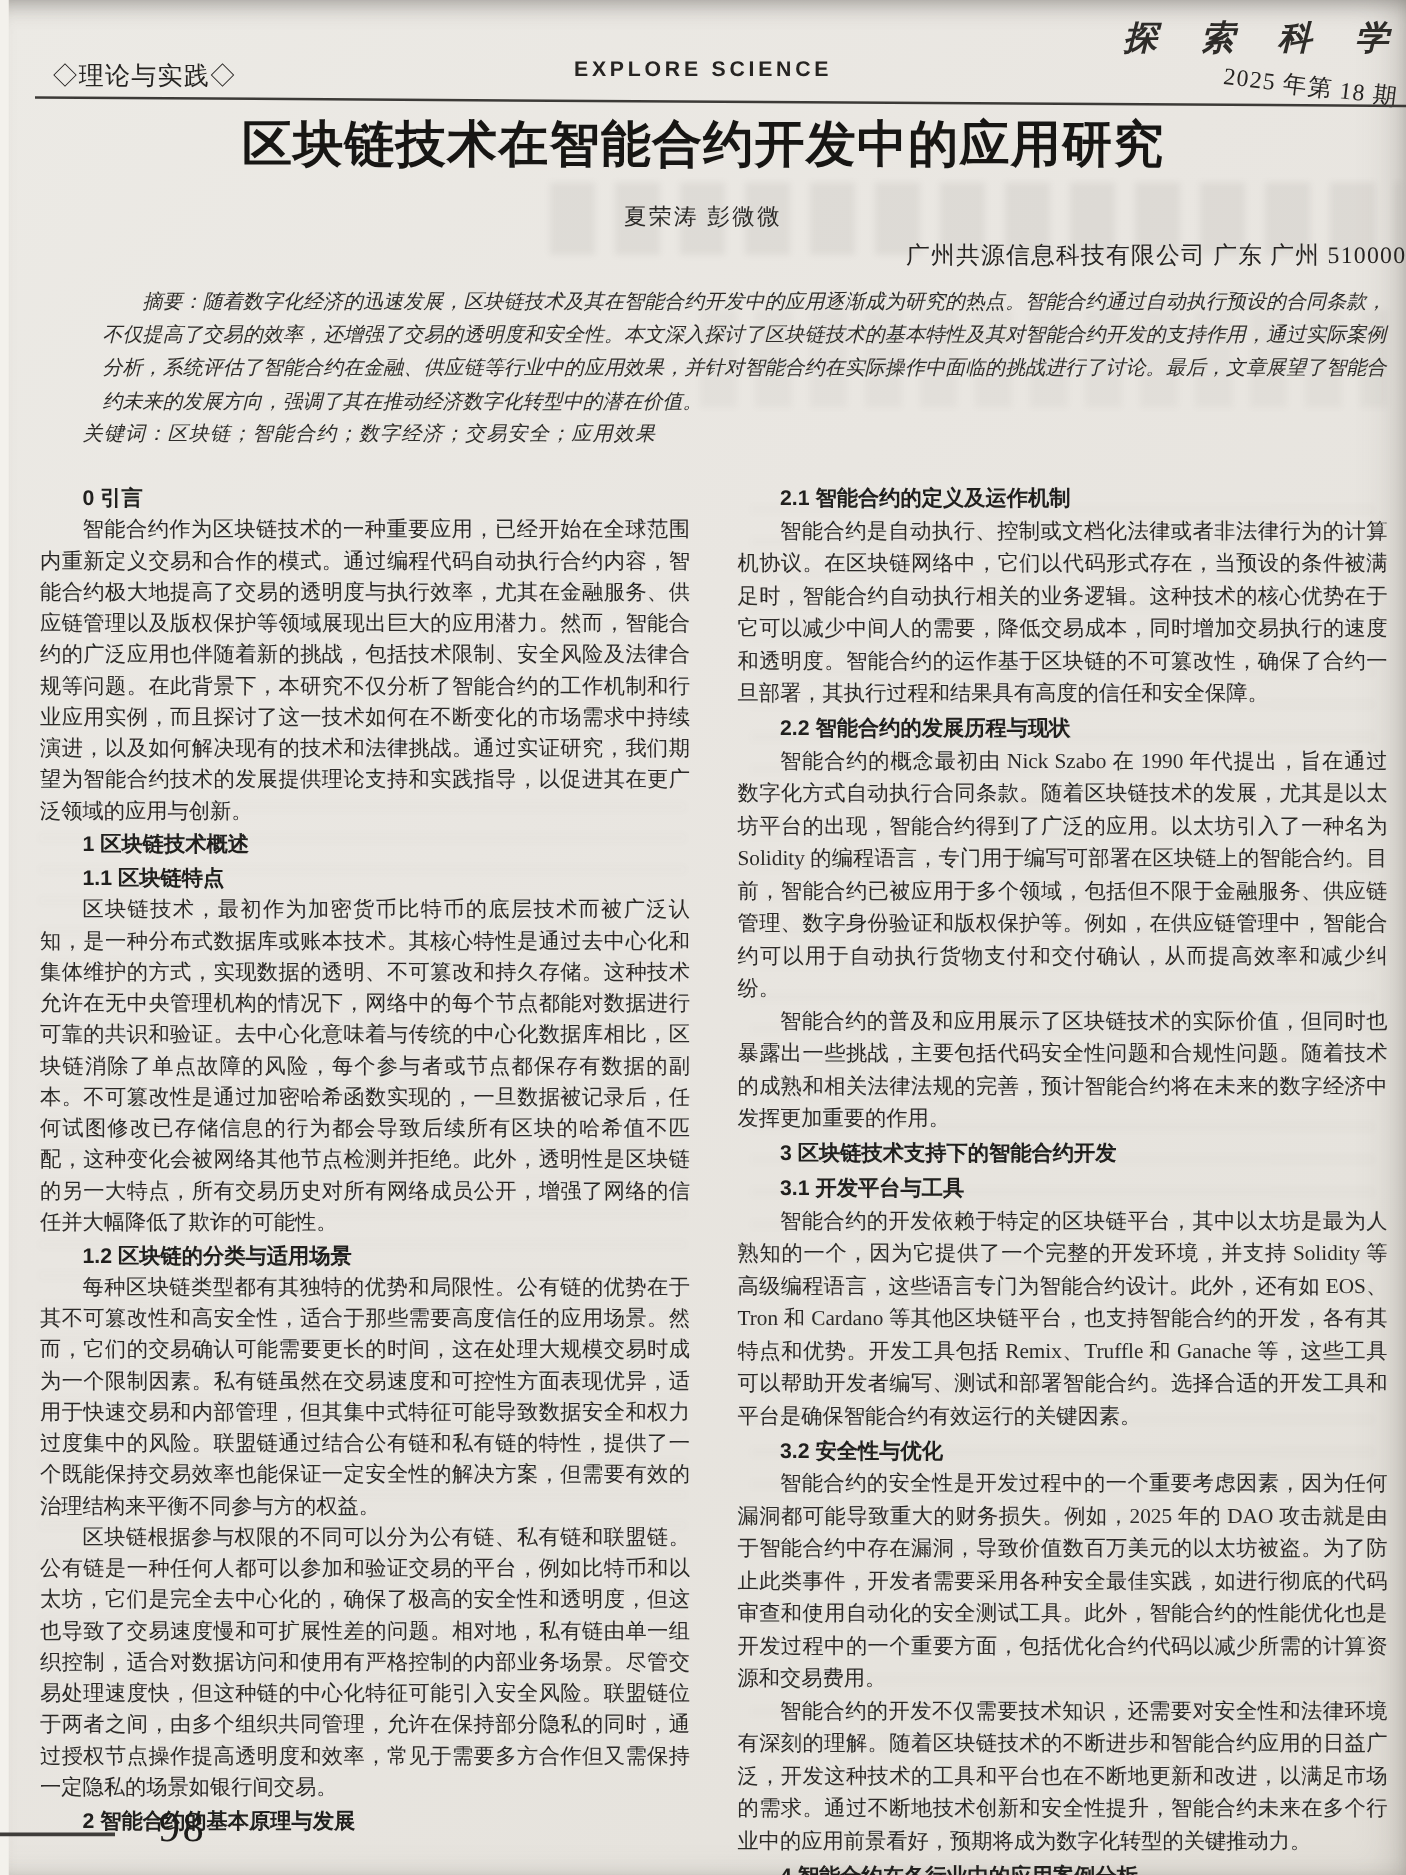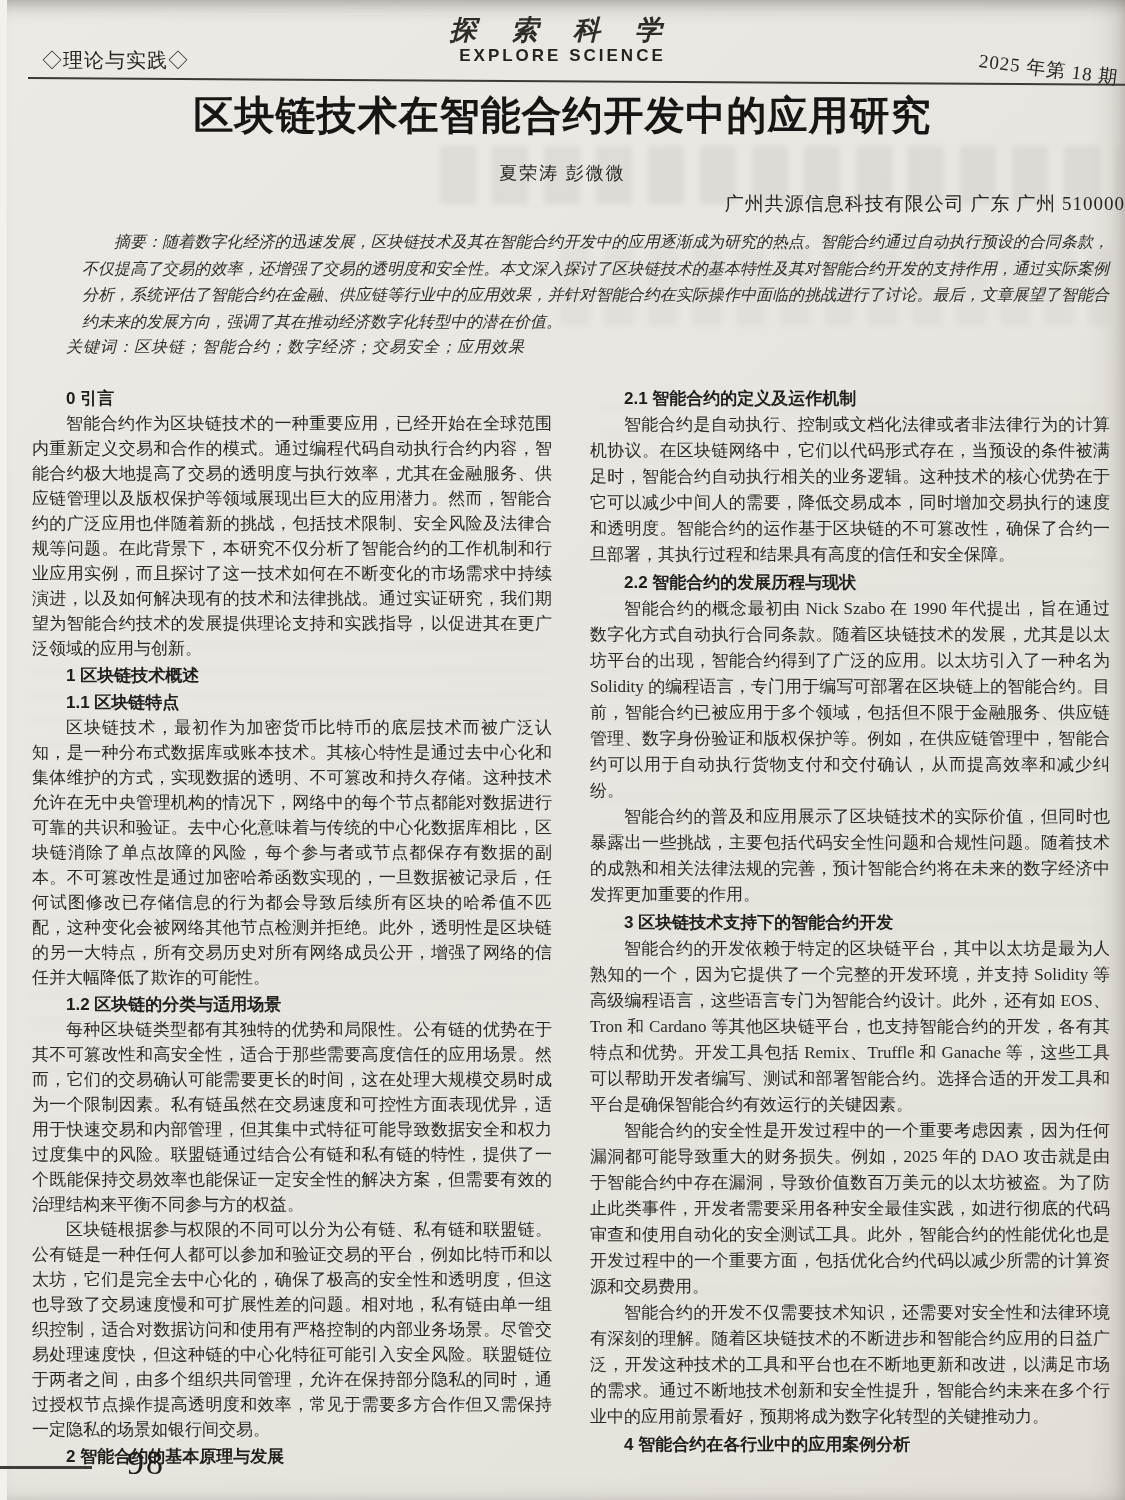--- a/index.html
+++ b/index.html
@@ -12,21 +12,21 @@
   }
   .page{position:absolute;inset:0;
     background:linear-gradient(135deg,#ecEae5 0%,#e9e6e1 40%,#e6e3dd 78%,#e2ded7 100%);
     box-shadow: inset 0 10px 18px -8px rgba(85,82,77,.5),
                 inset -16px 0 34px -14px rgba(110,105,98,.38),
                 inset 0 -6px 14px -8px rgba(120,115,108,.25);
   }
   .edge-left{position:absolute;left:0;top:0;bottom:0;width:7px;background:#f3f1ec;}
   
   .tag-left{position:absolute;left:42px;top:47px;font-size:20px;letter-spacing:1px;color:#262422;}
-  .mast-cn{position:absolute;left:0;right:0;top:12px;text-align:center;
+  .mast-cn{position:absolute;left:0;right:0;top:12px;text-align:right;
     font-style:italic;font-weight:700;font-size:27px;letter-spacing:14px;color:#2e2c29;}
   .mast-en{position:absolute;left:0;right:0;top:46px;text-align:center;
     font-family:"Liberation Sans",sans-serif;font-weight:600;font-size:17px;letter-spacing:3px;color:#262422;}
   .issue{position:absolute;right:6px;top:48px;font-size:19px;color:#262422;
     transform:rotate(7deg);transform-origin:left center;letter-spacing:1px;}
   .head-rule{position:absolute;left:28px;right:0;top:77px;height:2px;background:#3c3a37;
     transform:rotate(.35deg);transform-origin:left center;}
   
   .title{position:absolute;left:0;right:0;top:88px;text-align:center;
     font-weight:800;font-size:40px;letter-spacing:1px;color:#171614;}
@@ -95,21 +95,23 @@
       <div class="blk p">区块链根据参与权限的不同可以分为公有链、私有链和联盟链。公有链是一种任何人都可以参加和验证交易的平台，例如比特币和以太坊，它们是完全去中心化的，确保了极高的安全性和透明度，但这也导致了交易速度慢和可扩展性差的问题。相对地，私有链由单一组织控制，适合对数据访问和使用有严格控制的内部业务场景。尽管交易处理速度快，但这种链的中心化特征可能引入安全风险。联盟链位于两者之间，由多个组织共同管理，允许在保持部分隐私的同时，通过授权节点操作提高透明度和效率，常见于需要多方合作但又需保持一定隐私的场景如银行间交易。</div>
       <div class="blk h">2 智能合约的基本原理与发展</div>
     </div>
     <div class="col col-r">
       <div class="blk h">2.1 智能合约的定义及运作机制</div>
       <div class="blk p">智能合约是自动执行、控制或文档化法律或者非法律行为的计算机协议。在区块链网络中，它们以代码形式存在，当预设的条件被满足时，智能合约自动执行相关的业务逻辑。这种技术的核心优势在于它可以减少中间人的需要，降低交易成本，同时增加交易执行的速度和透明度。智能合约的运作基于区块链的不可篡改性，确保了合约一旦部署，其执行过程和结果具有高度的信任和安全保障。</div>
       <div class="blk h">2.2 智能合约的发展历程与现状</div>
       <div class="blk p">智能合约的概念最初由 Nick Szabo 在 1990 年代提出，旨在通过数字化方式自动执行合同条款。随着区块链技术的发展，尤其是以太坊平台的出现，智能合约得到了广泛的应用。以太坊引入了一种名为 Solidity 的编程语言，专门用于编写可部署在区块链上的智能合约。目前，智能合约已被应用于多个领域，包括但不限于金融服务、供应链管理、数字身份验证和版权保护等。例如，在供应链管理中，智能合约可以用于自动执行货物支付和交付确认，从而提高效率和减少纠纷。</div>
       <div class="blk p">智能合约的普及和应用展示了区块链技术的实际价值，但同时也暴露出一些挑战，主要包括代码安全性问题和合规性问题。随着技术的成熟和相关法律法规的完善，预计智能合约将在未来的数字经济中发挥更加重要的作用。</div>
       <div class="blk h">3 区块链技术支持下的智能合约开发</div>
+      <div class="blk h">3.1 开发平台与工具</div>
       <div class="blk p">智能合约的开发依赖于特定的区块链平台，其中以太坊是最为人熟知的一个，因为它提供了一个完整的开发环境，并支持 Solidity 等高级编程语言，这些语言专门为智能合约设计。此外，还有如 EOS、Tron 和 Cardano 等其他区块链平台，也支持智能合约的开发，各有其特点和优势。开发工具包括 Remix、Truffle 和 Ganache 等，这些工具可以帮助开发者编写、测试和部署智能合约。选择合适的开发工具和平台是确保智能合约有效运行的关键因素。</div>
+      <div class="blk h">3.2 安全性与优化</div>
       <div class="blk p">智能合约的安全性是开发过程中的一个重要考虑因素，因为任何漏洞都可能导致重大的财务损失。例如，2025 年的 DAO 攻击就是由于智能合约中存在漏洞，导致价值数百万美元的以太坊被盗。为了防止此类事件，开发者需要采用各种安全最佳实践，如进行彻底的代码审查和使用自动化的安全测试工具。此外，智能合约的性能优化也是开发过程中的一个重要方面，包括优化合约代码以减少所需的计算资源和交易费用。</div>
       <div class="blk p">智能合约的开发不仅需要技术知识，还需要对安全性和法律环境有深刻的理解。随着区块链技术的不断进步和智能合约应用的日益广泛，开发这种技术的工具和平台也在不断地更新和改进，以满足市场的需求。通过不断地技术创新和安全性提升，智能合约未来在多个行业中的应用前景看好，预期将成为数字化转型的关键推动力。</div>
       <div class="blk h">4 智能合约在各行业中的应用案例分析</div>
     </div>
   </div>
 
   <div class="foot-rule"></div>
   <div class="pagenum">98</div>
 </div>
 

